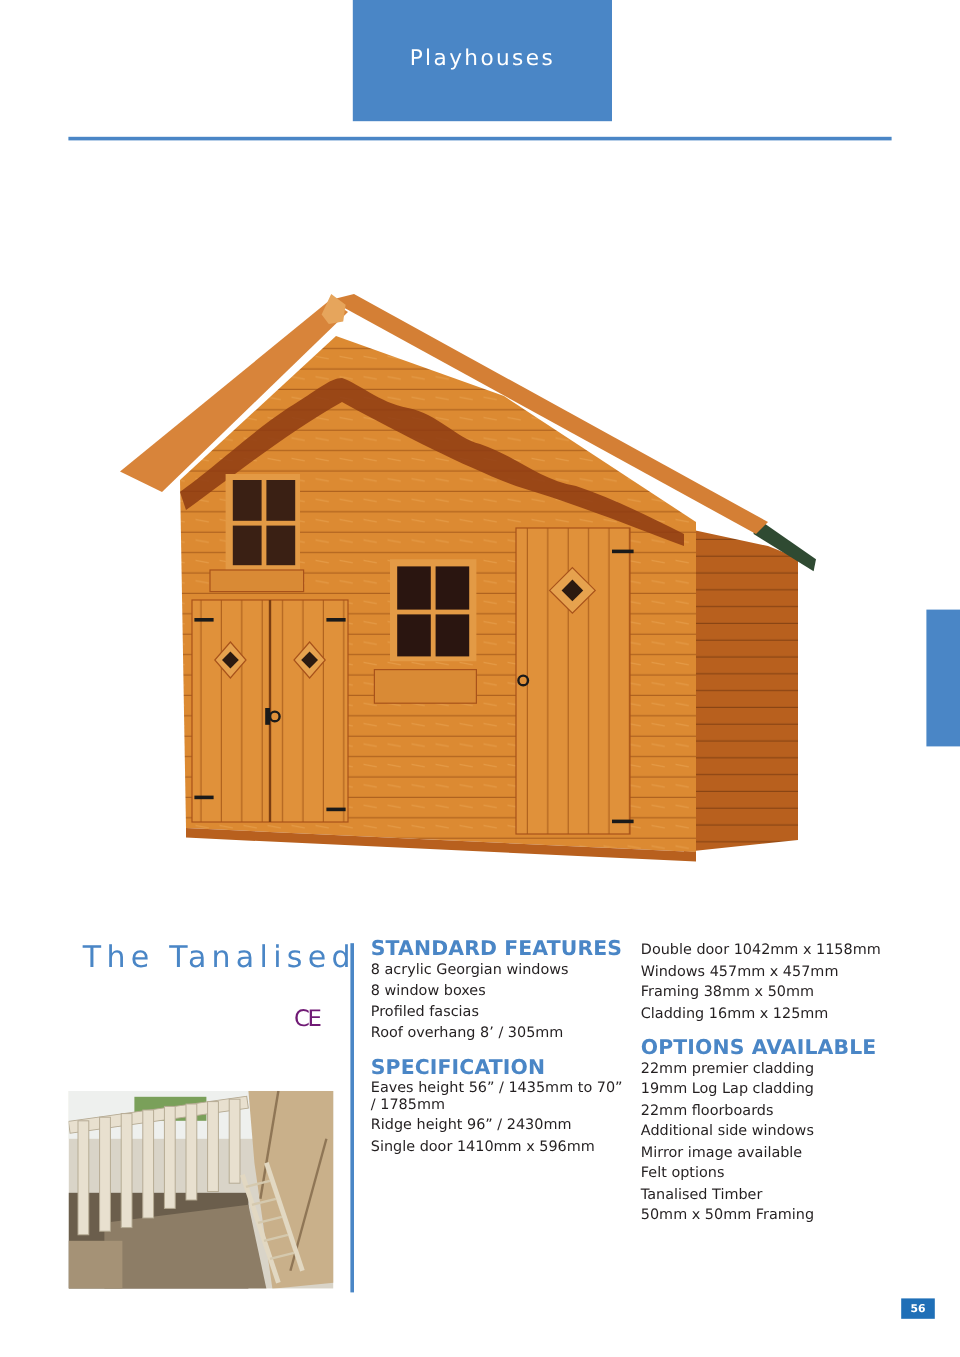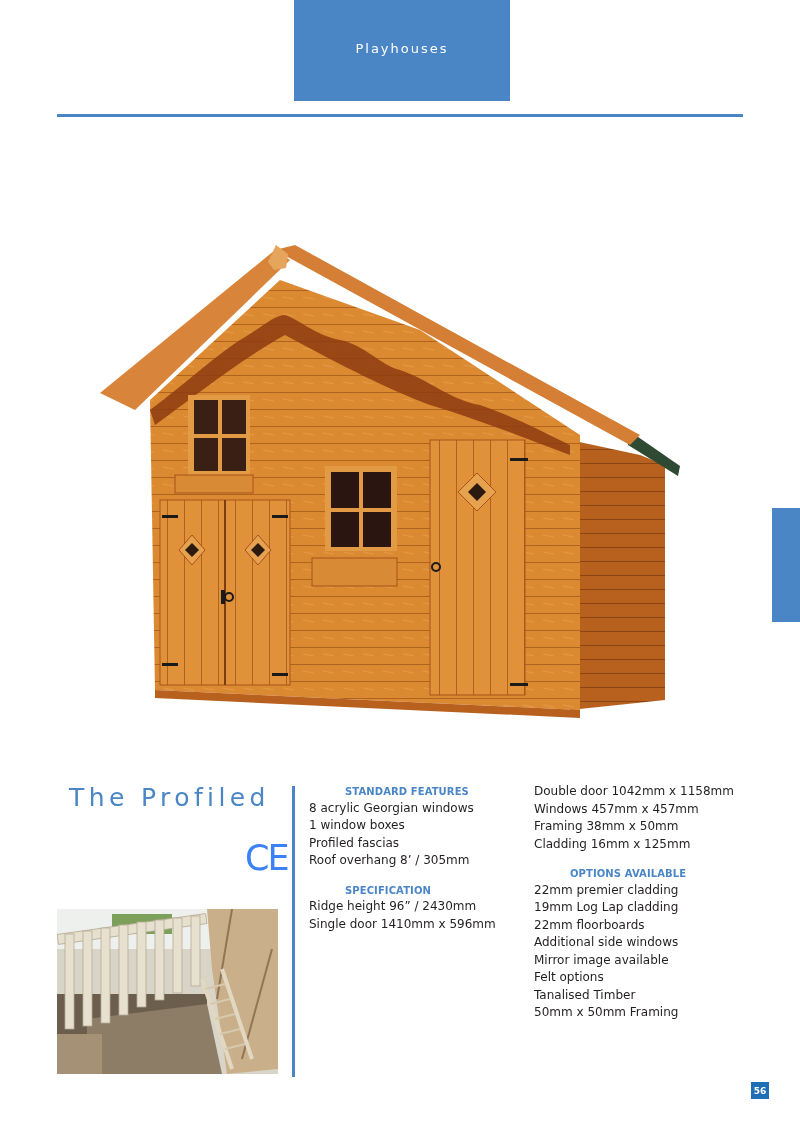--- a/index.html
+++ b/index.html
@@ -1,46 +1,46 @@
 <!DOCTYPE html>
 <html><head>
 <meta charset="utf-8">
 <style>
   html, body { margin: 0; padding: 0; background: #ffffff; }
   body { width: 800px; height: 1131px; position: relative; overflow: hidden;
          font-family: "DejaVu Sans", sans-serif; color: #231f20; }
 
   .header-tab { position: absolute; left: 294px; top: 0; width: 216px; height: 101px;
                 background: #4a86c6; display: flex; align-items: center; justify-content: center; }
-  .header-tab span { color: #ffffff; font-size: 13px; letter-spacing: 2px; margin-top: -4px; }
+  .header-tab span { color: #ffffff; font-size: 18px; letter-spacing: 2px; margin-top: -4px; }
 
   .top-rule { position: absolute; left: 57px; top: 114px; width: 686px; height: 3px; background: #4a86c6; }
 
   .side-tab { position: absolute; left: 772px; top: 508px; width: 28px; height: 114px; background: #4a86c6; }
 
   .hero { position: absolute; left: 100px; top: 240px; width: 590px; height: 480px; }
 
   .title { position: absolute; left: 69px; top: 783px; font-size: 25px; letter-spacing: 4.4px;
            color: #4a86c6; font-family: "DejaVu Sans", sans-serif; font-weight: normal; white-space: nowrap; }
 
-  .ce-mark { position: absolute; left: 245px; top: 838px; font-size: 35px; font-weight: normal; letter-spacing: -2px;
-             color: #3b82f6; font-family: "DejaVu Sans", sans-serif; }
+  .ce-mark { position: absolute; left: 245px; top: 838px; font-size: 19px; font-weight: normal; letter-spacing: -2px;
+             color: #701a75; font-family: "DejaVu Sans", sans-serif; }
 
   .v-rule { position: absolute; left: 292px; top: 786px; width: 3px; height: 291px; background: #4a86c6; }
 
   .inset { position: absolute; left: 57px; top: 909px; width: 221px; height: 165px; overflow: hidden; }
 
   .col { position: absolute; font-size: 12px; line-height: 13.5px; }
-  .col .h { color: #4a86c6; font-weight: bold; font-size: 10px; letter-spacing: 0.1px; margin-bottom: 3px; margin-left: 36px; }
+  .col .h { color: #4a86c6; font-weight: bold; font-size: 17px; letter-spacing: 0.1px; margin-bottom: 3px; }
   .col .item { margin-bottom: 4px; }
   .col1 { left: 309px; top: 785px; width: 215px; }
   .col2 { left: 534px; top: 785px; width: 210px; }
   .gap { height: 12px; }
 
-  .page-num { position: absolute; left: 751px; top: 1082px; width: 18px; height: 17px; background: #1f6fb7;
+  .page-num { position: absolute; left: 751px; top: 1082px; width: 28px; height: 17px; background: #1f6fb7;
               color: #ffffff; font-size: 9px; font-weight: bold; display: flex; align-items: center; justify-content: center; }
 </style>
 </head>
 <body>
 
 <div class="header-tab">
   <span>Playhouses</span>
 </div>
 <div class="top-rule"></div>
 <div class="side-tab"></div>
@@ -106,21 +106,21 @@
     <polygon points="377,233 396,252 377,271 358,252" fill="#e6a24e" stroke="#a8521a"></polygon>
     <polygon points="377,243 386,252 377,261 368,252" fill="#2b1a10"></polygon>
     <rect x="410" y="218" width="18" height="3" fill="#1a1a1a"></rect>
       <rect x="410" y="443" width="18" height="3" fill="#1a1a1a"></rect>
     <circle cx="336" cy="327" r="4" fill="none" stroke="#1a1a1a" stroke-width="2"></circle>
 
     <polygon points="55,450 480,470 480,478 55,458" fill="#b8601e"></polygon>
   </svg>
 </div>
 
-<div class="title">The Profiled</div>
+<div class="title">The Tanalised</div>
 <div class="ce-mark">CE</div>
 <div class="v-rule"></div>
 
 <div class="inset">
   <svg width="221" height="165" viewBox="0 0 221 165">
     <rect width="221" height="165" fill="#d9d4c8"></rect>
     <rect x="0" y="0" width="221" height="40" fill="#eef0ee"></rect>
     <rect x="55" y="5" width="60" height="20" fill="#7aa05a"></rect>
     <polygon points="150,0 221,0 221,160 170,165 155,60" fill="#c9b08a"></polygon>
     <line x1="175" y1="0" x2="160" y2="90" stroke="#8f7656" stroke-width="2"></line>
@@ -149,25 +149,26 @@
         <line x1="163" y1="125" x2="183" y2="120"></line>
       <line x1="168" y1="140" x2="188" y2="135"></line>
     </g>
     <rect x="0" y="125" width="45" height="40" fill="#a59276"></rect>
   </svg>
 </div>
 
 <div class="col col1">
   <div class="h">STANDARD FEATURES</div>
   <div class="item">8 acrylic Georgian windows</div>
-  <div class="item">1 window boxes</div>
+  <div class="item">8 window boxes</div>
   <div class="item">Profiled fascias</div>
   <div class="item">Roof overhang 8’ / 305mm</div>
   <div class="gap"></div>
   <div class="h">SPECIFICATION</div>
+  <div class="item">Eaves height 56” / 1435mm to 70” / 1785mm</div>
   <div class="item">Ridge height 96” / 2430mm</div>
   <div class="item">Single door 1410mm x 596mm</div>
 </div>
 
 <div class="col col2">
   <div class="item">Double door 1042mm x 1158mm</div>
   <div class="item">Windows 457mm x 457mm</div>
   <div class="item">Framing 38mm x 50mm</div>
   <div class="item">Cladding 16mm x 125mm</div>
   <div class="gap"></div>

